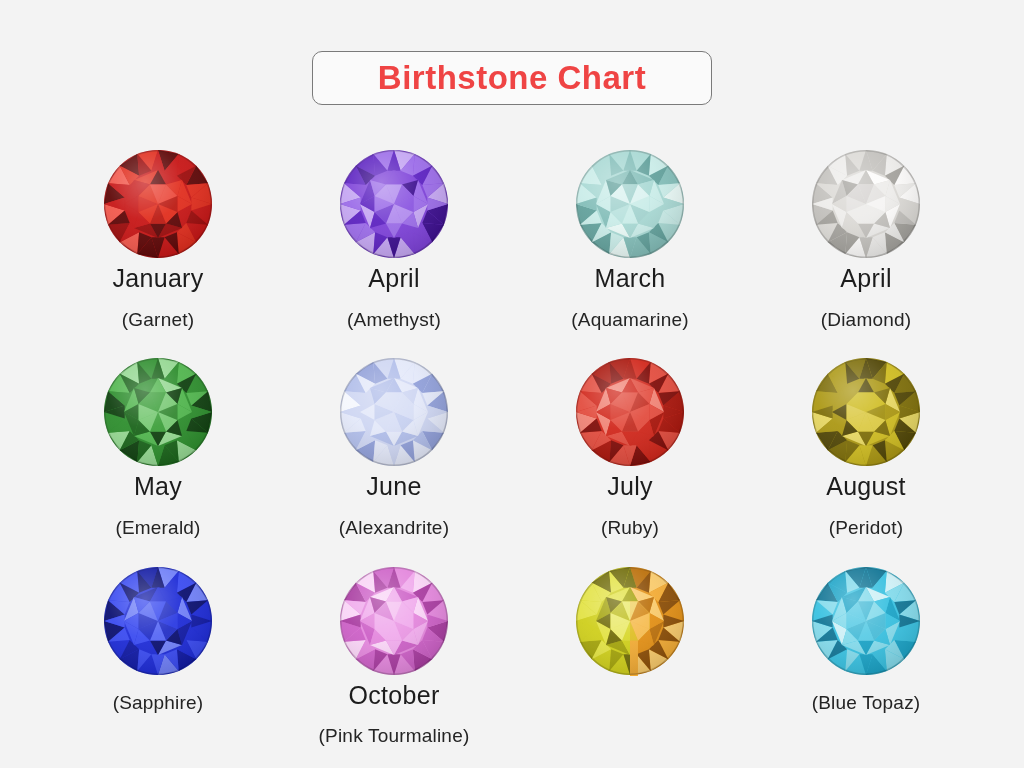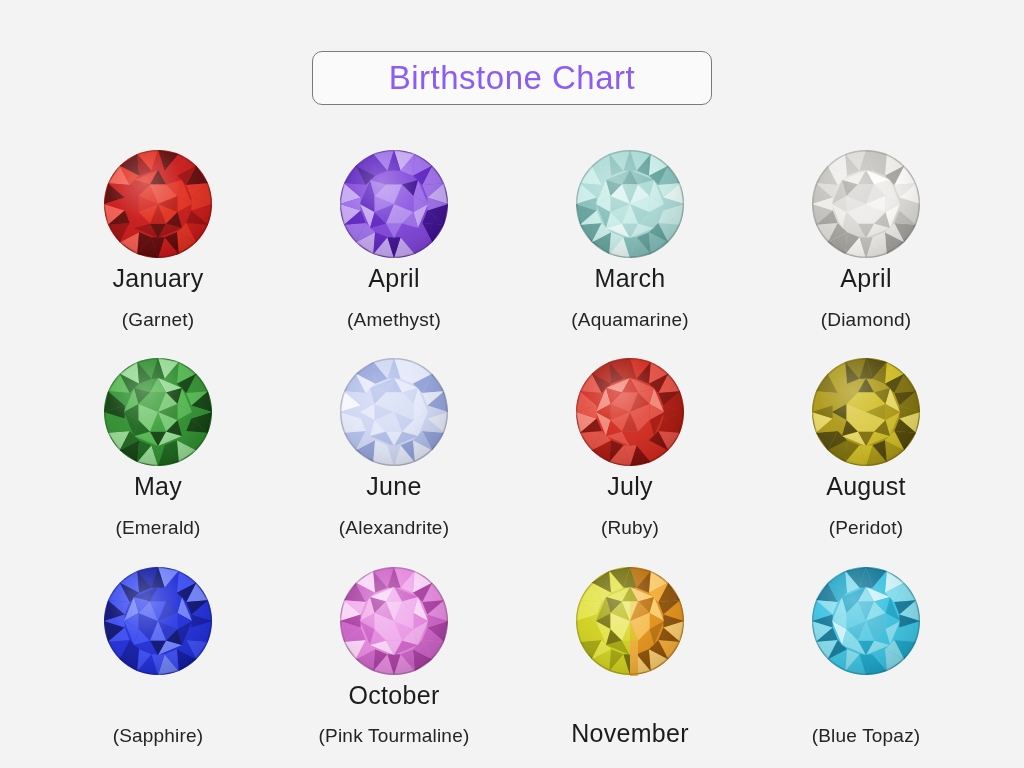--- a/index.html
+++ b/index.html
@@ -13,35 +13,34 @@
   .title-box {
     width: 398px; height: 52px;
     margin: 51px auto 0 auto;
     background: #fafafa;
     border: 1.5px solid #7a7a7a;
     border-radius: 10px;
     display: flex; align-items: center; justify-content: center;
   }
   .title-text {
     font-size: 33px;
-    font-weight: 400;
-    color: #8b5cf6;
+    font-weight: 700;
+    color: #ef4444;
     letter-spacing: 0.5px;
   }
   .grid {
     width: 944px;
     margin: 44px auto 0 auto;
     display: grid;
     grid-template-columns: repeat(4, 1fr);
     row-gap: 27px;
   }
   .cell {
     display: flex; flex-direction: column; align-items: center;
     text-align: center;
-    justify-content: space-between;
   }
   .gem { width: 110px; height: 110px; }
   .gem svg { display: block; }
   .month {
     margin-top: 6px;
     font-size: 25px;
     font-weight: 400;
     color: #1c1c1c;
     letter-spacing: 0.3px;
     line-height: 1.1;
@@ -826,21 +825,20 @@
           <polygon points="55,55 47.0,74.4 35.6,63.0" fill="#f0f08c" opacity="0.55"></polygon>
           <polygon points="55,55 35.6,63.0 35.6,47.0" fill="#f0f08c" opacity="0.55"></polygon>
           <polygon points="55,55 35.6,47.0 47.0,35.6" fill="#a2a208" opacity="0.55"></polygon>
           <polygon points="55,55 47.0,35.6 63.0,35.6" fill="#f0f08c" opacity="0.55"></polygon>
           <polygon points="55,55 63.0,35.6 74.4,47.0" fill="#ba6e08" opacity="0.55"></polygon>
           <polygon points="55,55 74.4,47.0 74.4,63.0" fill="#f9ca6a" opacity="0.55"></polygon>
           <circle cx="55" cy="55" r="53.25" fill="none" stroke="rgba(0,0,0,0.18)" stroke-width="1.5"></circle>
           <circle cx="55" cy="55" r="54" fill="url(#gem-shine)"></circle>
         </svg>
       </div>
-    <div class="month">November</div>
   </div>
 
   <div class="cell">
     <div class="gem">
         <svg viewBox="0 0 110 110" width="110" height="110">
           <circle cx="55" cy="55" r="54" fill="#36c0e0"></circle>
           <polygon points="109.0,55.0 104.9,75.7 88.3,61.6" fill="#36c0e0"></polygon>
           <polygon points="104.9,75.7 93.2,93.2 83.3,73.9" fill="#18a2c6"></polygon>
           <polygon points="93.2,93.2 75.7,104.9 73.9,83.3" fill="#82daeb"></polygon>
           <polygon points="75.7,104.9 55.0,109.0 61.6,88.3" fill="#18a2c6"></polygon>

